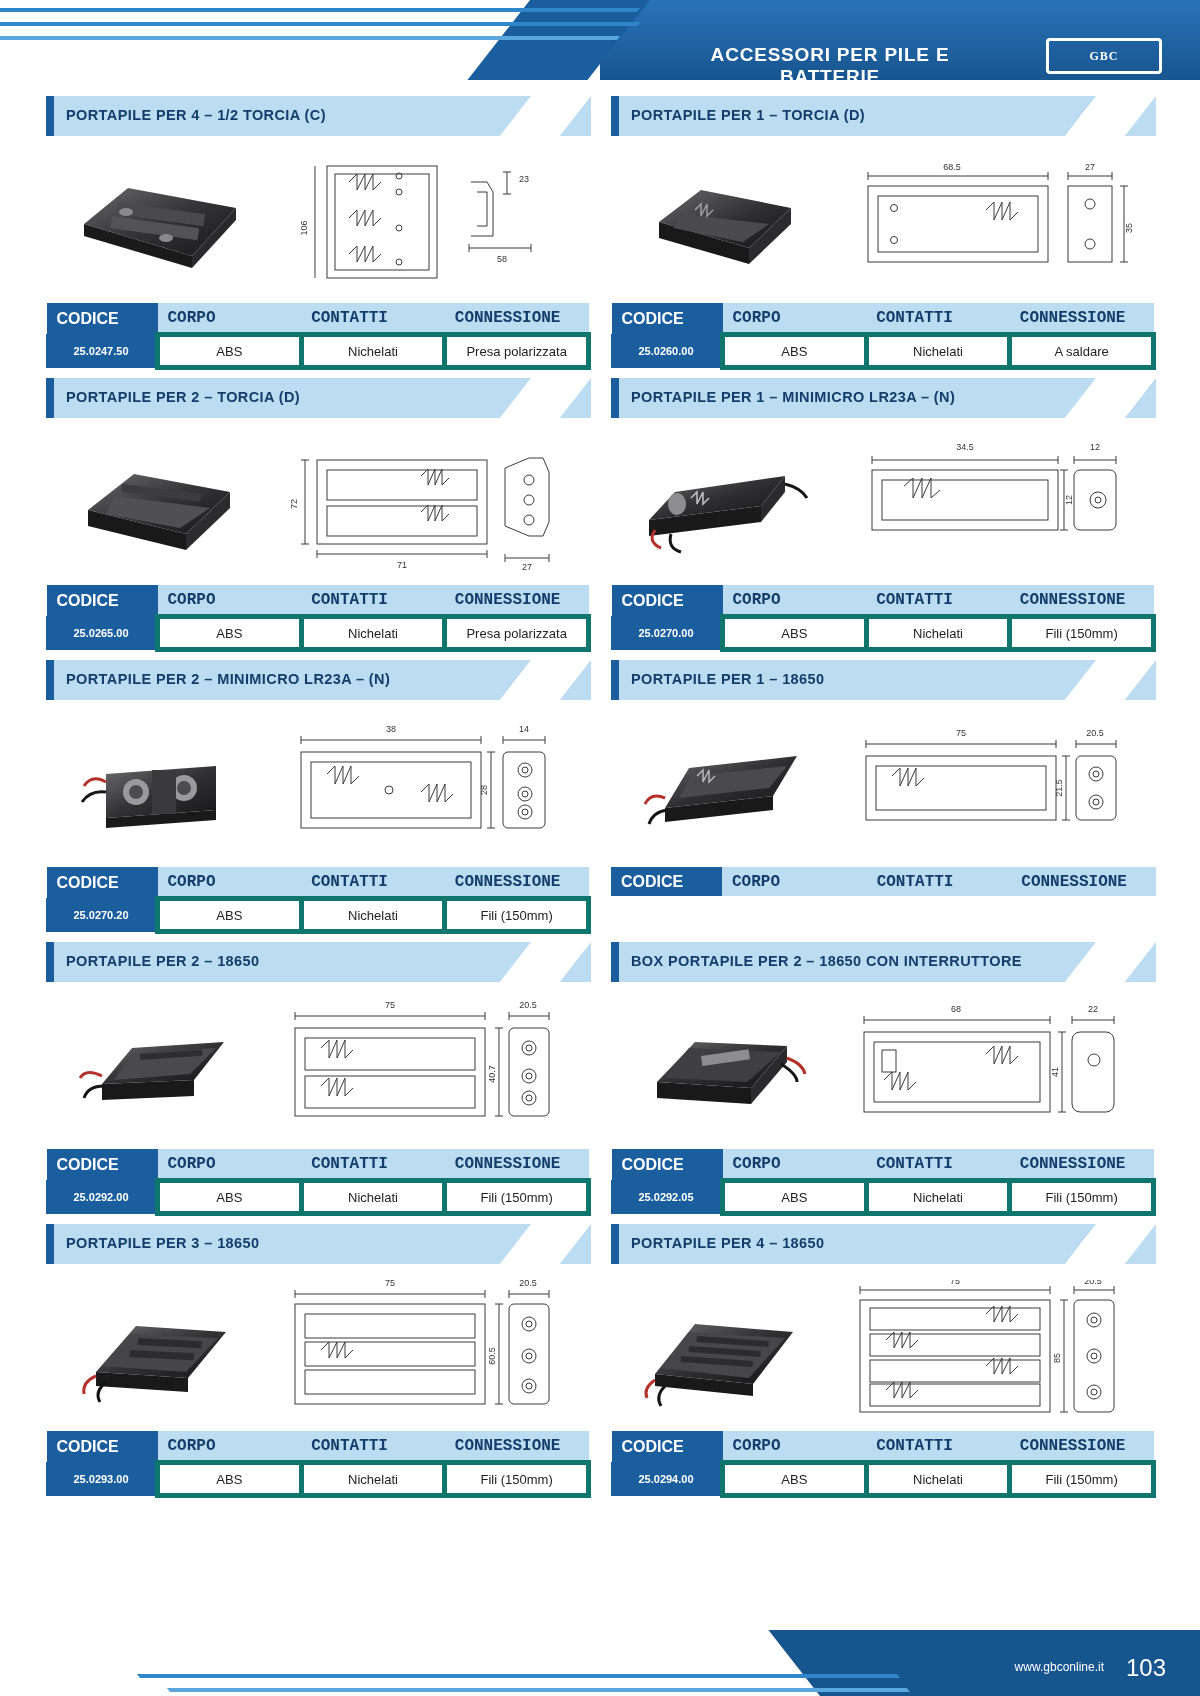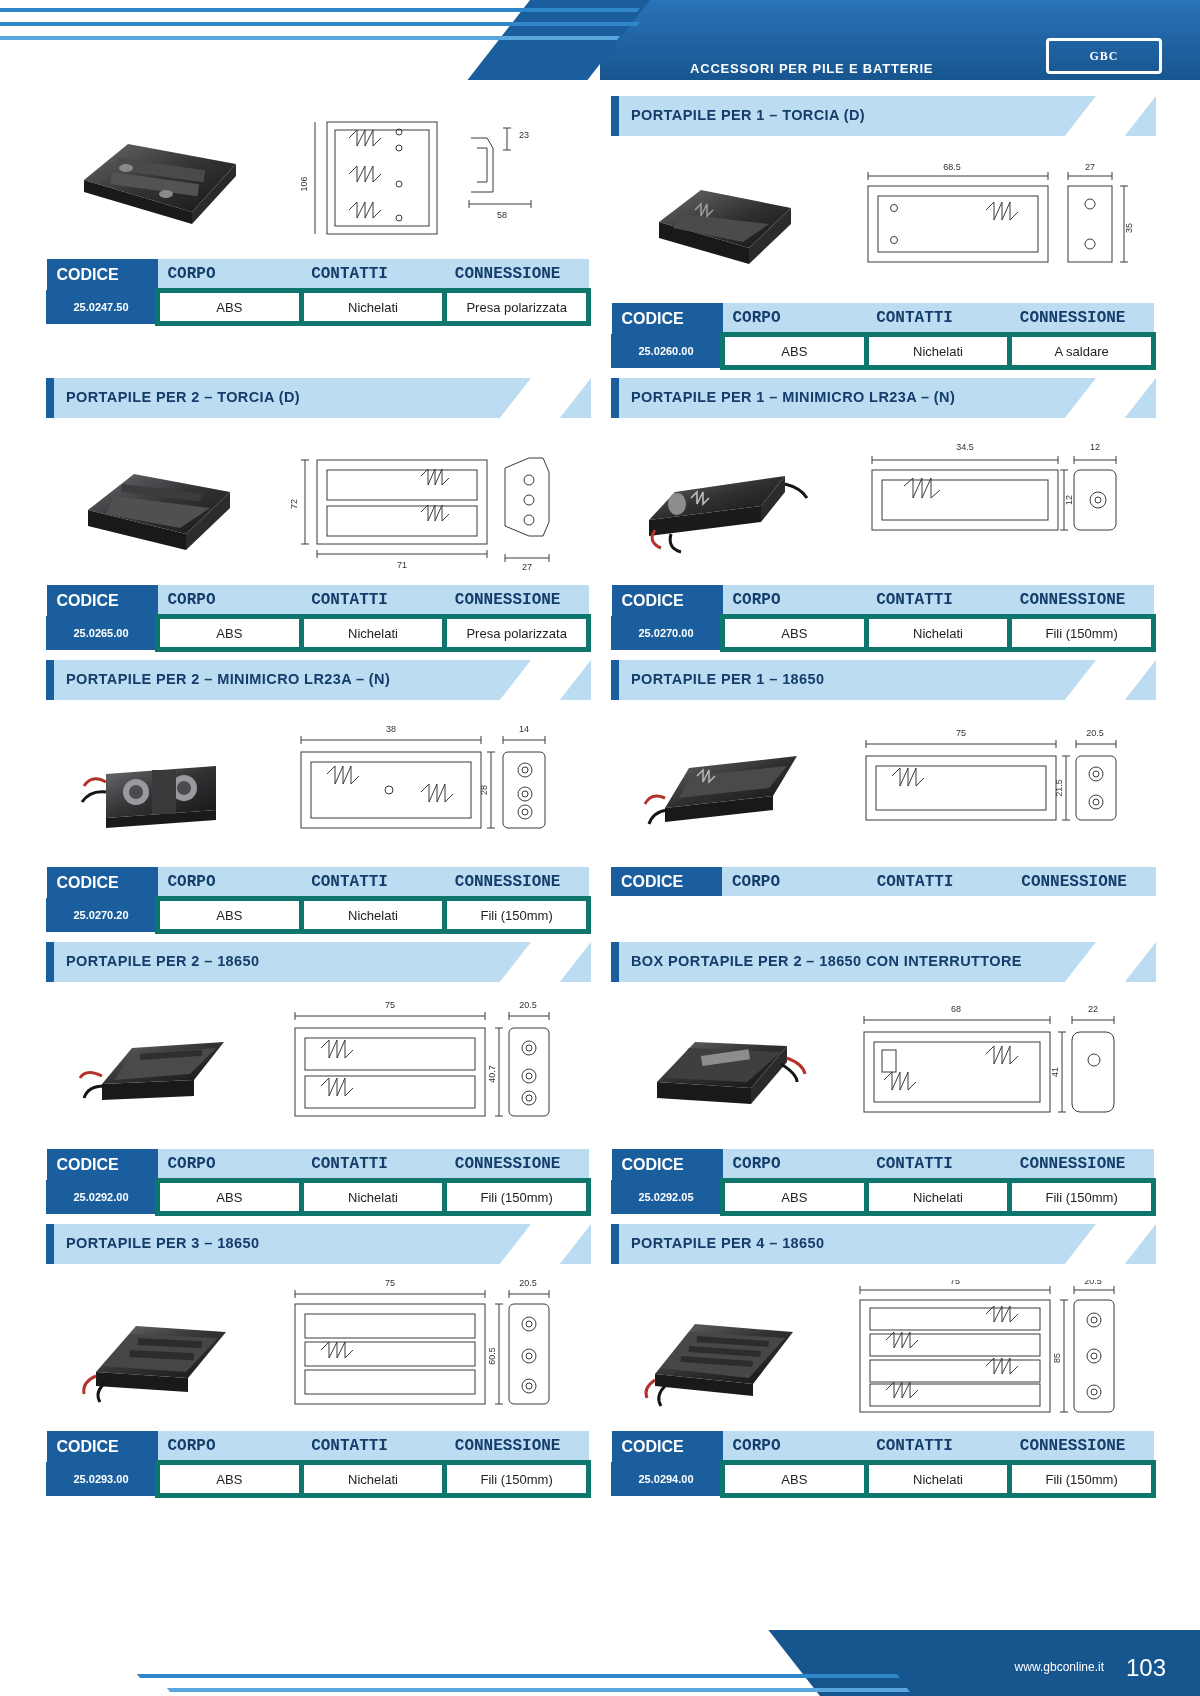--- a/index.html
+++ b/index.html
@@ -16,22 +16,22 @@
   .hdr-band-sh{position:absolute;top:0;left:600px;width:600px;height:80px;
       background:linear-gradient(180deg,#2a73b8 0%,#17558f 100%);}
   .hdr-slash1{position:absolute;top:0;left:530px;width:120px;height:80px;background:#1b5e9e;
       transform:skewX(-38deg);transform-origin:top left;}
   .hdr-line-a{position:absolute;top:8px;left:0;width:640px;height:4px;background:#2f86c8;
       transform:skewX(-38deg);transform-origin:top left;}
   .hdr-line-b{position:absolute;top:22px;left:0;width:640px;height:4px;background:#2f86c8;
       transform:skewX(-38deg);transform-origin:top left;}
   .hdr-line-c{position:absolute;top:36px;left:0;width:620px;height:4px;background:#5aa7dd;
       transform:skewX(-38deg);transform-origin:top left;}
-  .hdr-title{position:absolute;top:61px;left:690px;width:280px;text-align:left;
-      color:#ffffff;font-size:13px;font-weight:bold;letter-spacing:.8px;}
+  .hdr-title{position:absolute;top:44px;left:690px;width:280px;text-align:center;
+      color:#ffffff;font-size:19px;font-weight:bold;letter-spacing:.8px;}
   .hdr-logo{position:absolute;top:38px;right:38px;width:110px;height:30px;
       border:3px solid #ffffff;border-radius:4px;display:flex;align-items:center;justify-content:center;}
   .hdr-logo span{color:#ffffff;font-size:12px;font-weight:bold;letter-spacing:1px;
       font-family:Liberation Serif, serif;}
 
   
   .grid{position:absolute;top:96px;left:46px;width:1110px;}
   .row{display:flex;gap:20px;margin-bottom:8px;}
   .card{width:545px;position:relative;}
 
@@ -82,20 +82,26 @@
   <div class="hdr-logo">
     <span>GBC</span>
   </div>
 </div>
 
 <div class="grid">
 
   <div class="row">
 
     <div class="card">
+      <div class="banner">
+        <div class="banner-bg"></div>
+          <div class="banner-clip"></div>
+          <div class="banner-strip"></div>
+        <h2>PORTAPILE PER 4 – 1/2 TORCIA (C)</h2>
+      </div>
       <div class="imgs">
         <div class="photo">
           <svg viewBox="0 0 185 140" width="185" height="140">
             <defs>
                 <linearGradient id="g0" x1="0" y1="0" x2="1" y2="1">
               <stop offset="0" stop-color="#6a6a6d"></stop>
                   <stop offset=".5" stop-color="#343436"></stop>
                   <stop offset="1" stop-color="#171718"></stop>
                 </linearGradient>
               </defs>

